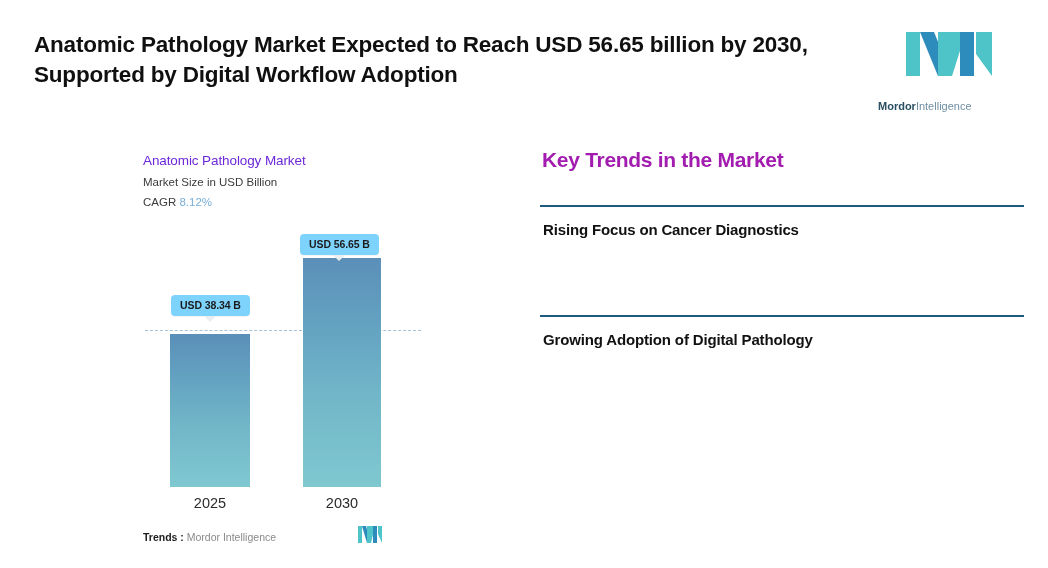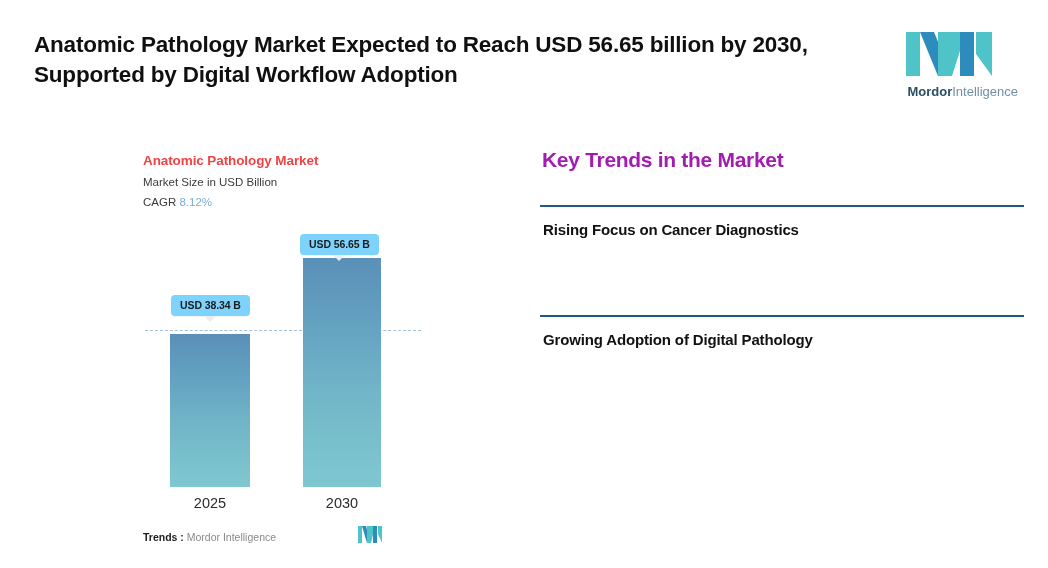--- a/index.html
+++ b/index.html
@@ -16,31 +16,31 @@
   
   .header{position:absolute;left:0;top:0;width:1048px;height:120px;}
   .title{
     position:absolute;left:34px;top:30px;width:820px;
     font-size:22.5px;font-weight:bold;line-height:1.34;
     letter-spacing:-0.2px;color:#101010;
   }
   .brand{position:absolute;left:878px;top:28px;width:140px;height:80px;}
   .brand-mark{position:absolute;left:28px;top:0px;width:86px;height:52px;}
   .brand-word{
-    position:absolute;left:0;top:56px;width:140px;
-    text-align:right;font-size:13px;white-space:nowrap;
+    position:absolute;left:0;top:72px;width:140px;
+    text-align:left;font-size:11px;white-space:nowrap;
   }
   .brand-word .b1{font-weight:bold;color:#2a4f63;}
   .brand-word .b2{font-weight:normal;color:#6f8fa3;}
 
   
   .chart-panel{position:absolute;left:0px;top:140px;width:500px;height:420px;}
   .ch-title{
     position:absolute;left:143px;top:13px;
-    font-size:13.5px;font-weight:bold;color:#ef4444;letter-spacing:-0.1px;
+    font-size:13.5px;font-weight:normal;color:#6d28d9;letter-spacing:-0.1px;
   }
   .ch-sub{
     position:absolute;left:143px;top:36px;
     font-size:11.5px;color:#3b3b3b;
   }
   .ch-cagr{
     position:absolute;left:143px;top:56px;
     font-size:11.5px;color:#3b3b3b;white-space:nowrap;
   }
   .ch-cagr .val{color:#79aed8;}

